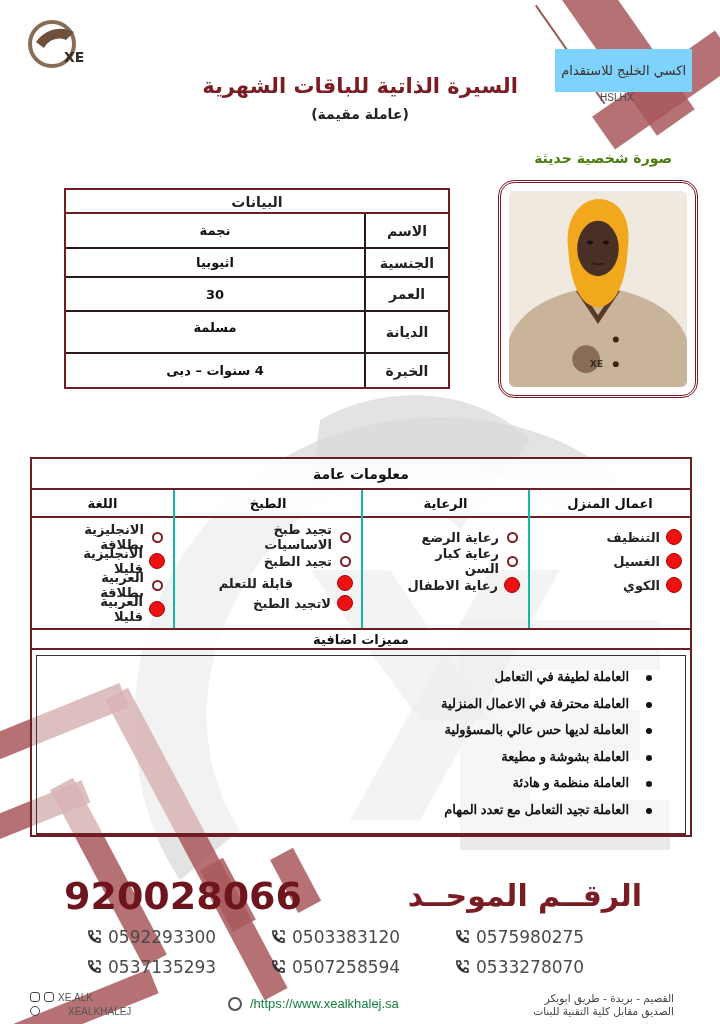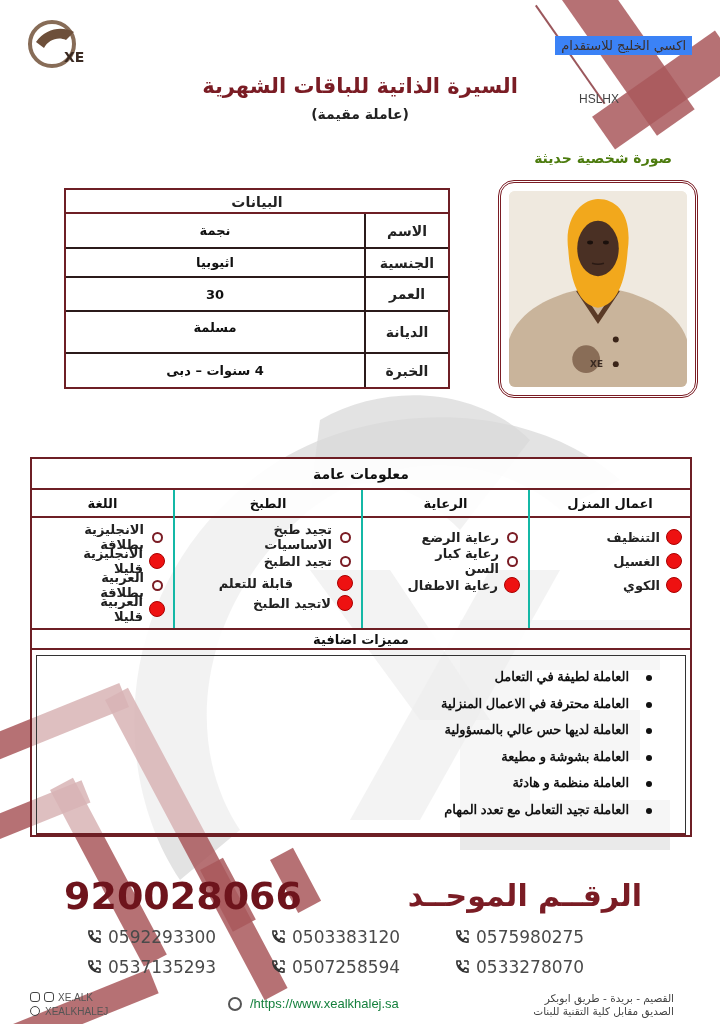--- a/index.html
+++ b/index.html
@@ -8,25 +8,25 @@
 
   
   .deco { position: absolute; pointer-events: none; }
   .wm-globe { left: 60px; top: 360px; width: 620px; height: 560px; z-index: 0; }
   .stripe { position: absolute; background: #a9585c; opacity: 0.85; z-index: 1; }
 
   
   .logo { position: absolute; left: 26px; top: 18px; width: 82px; height: 52px; z-index: 3; }
   .logo svg { width: 82px; height: 52px; }
   .company-name {
-    position: absolute; right: 28px; top: 36px; z-index: 3;
-    font-size: 13px; color: #3b2f2a; background: #3b82f6; padding: 2px 6px;
+    position: absolute; right: 28px; top: 49px; z-index: 3;
+    font-size: 13px; color: #3b2f2a; background: #7dd3fc; padding: 14px 6px;
     direction: rtl;
   }
-  .code { position: absolute; left: 579px; top: 92px; font-size: 12px; color: #444; z-index: 3; font-family: "Liberation Sans", sans-serif; }
+  .code { position: absolute; left: 600px; top: 92px; font-size: 10px; color: #444; z-index: 3; font-family: "Liberation Sans", sans-serif; }
   .title {
     position: absolute; left: 180px; top: 74px; width: 360px; text-align: center;
     font-size: 21px; font-weight: bold; color: #7a1c24; direction: rtl; z-index: 3;
   }
   .subtitle {
     position: absolute; left: 180px; top: 106px; width: 360px; text-align: center;
     font-size: 14px; font-weight: bold; color: #222; direction: rtl; z-index: 3;
   }
   .photo-label {
     position: absolute; right: 48px; top: 150px; font-size: 14px; font-weight: bold;
@@ -369,21 +369,21 @@
 </div>
 
 <div class="social">
   <div class="line">
     <span class="ic"></span>
     <span class="ic"></span>
     <span>XE.ALK</span>
   </div>
   <div class="line">
     <span class="ic" style="border-radius:50%;"></span>
-    <span style="margin-left:1px;">XEALKHALEJ</span>
+    <span style="margin-left:24px;">XEALKHALEJ</span>
   </div>
 </div>
 
 <div class="website">
   <span class="globe-ic"></span>
   <span>/https://www.xealkhalej.sa</span>
 </div>
 
 <div class="address">
   <div>القصيم - بريدة - طريق ابوبكر</div>

